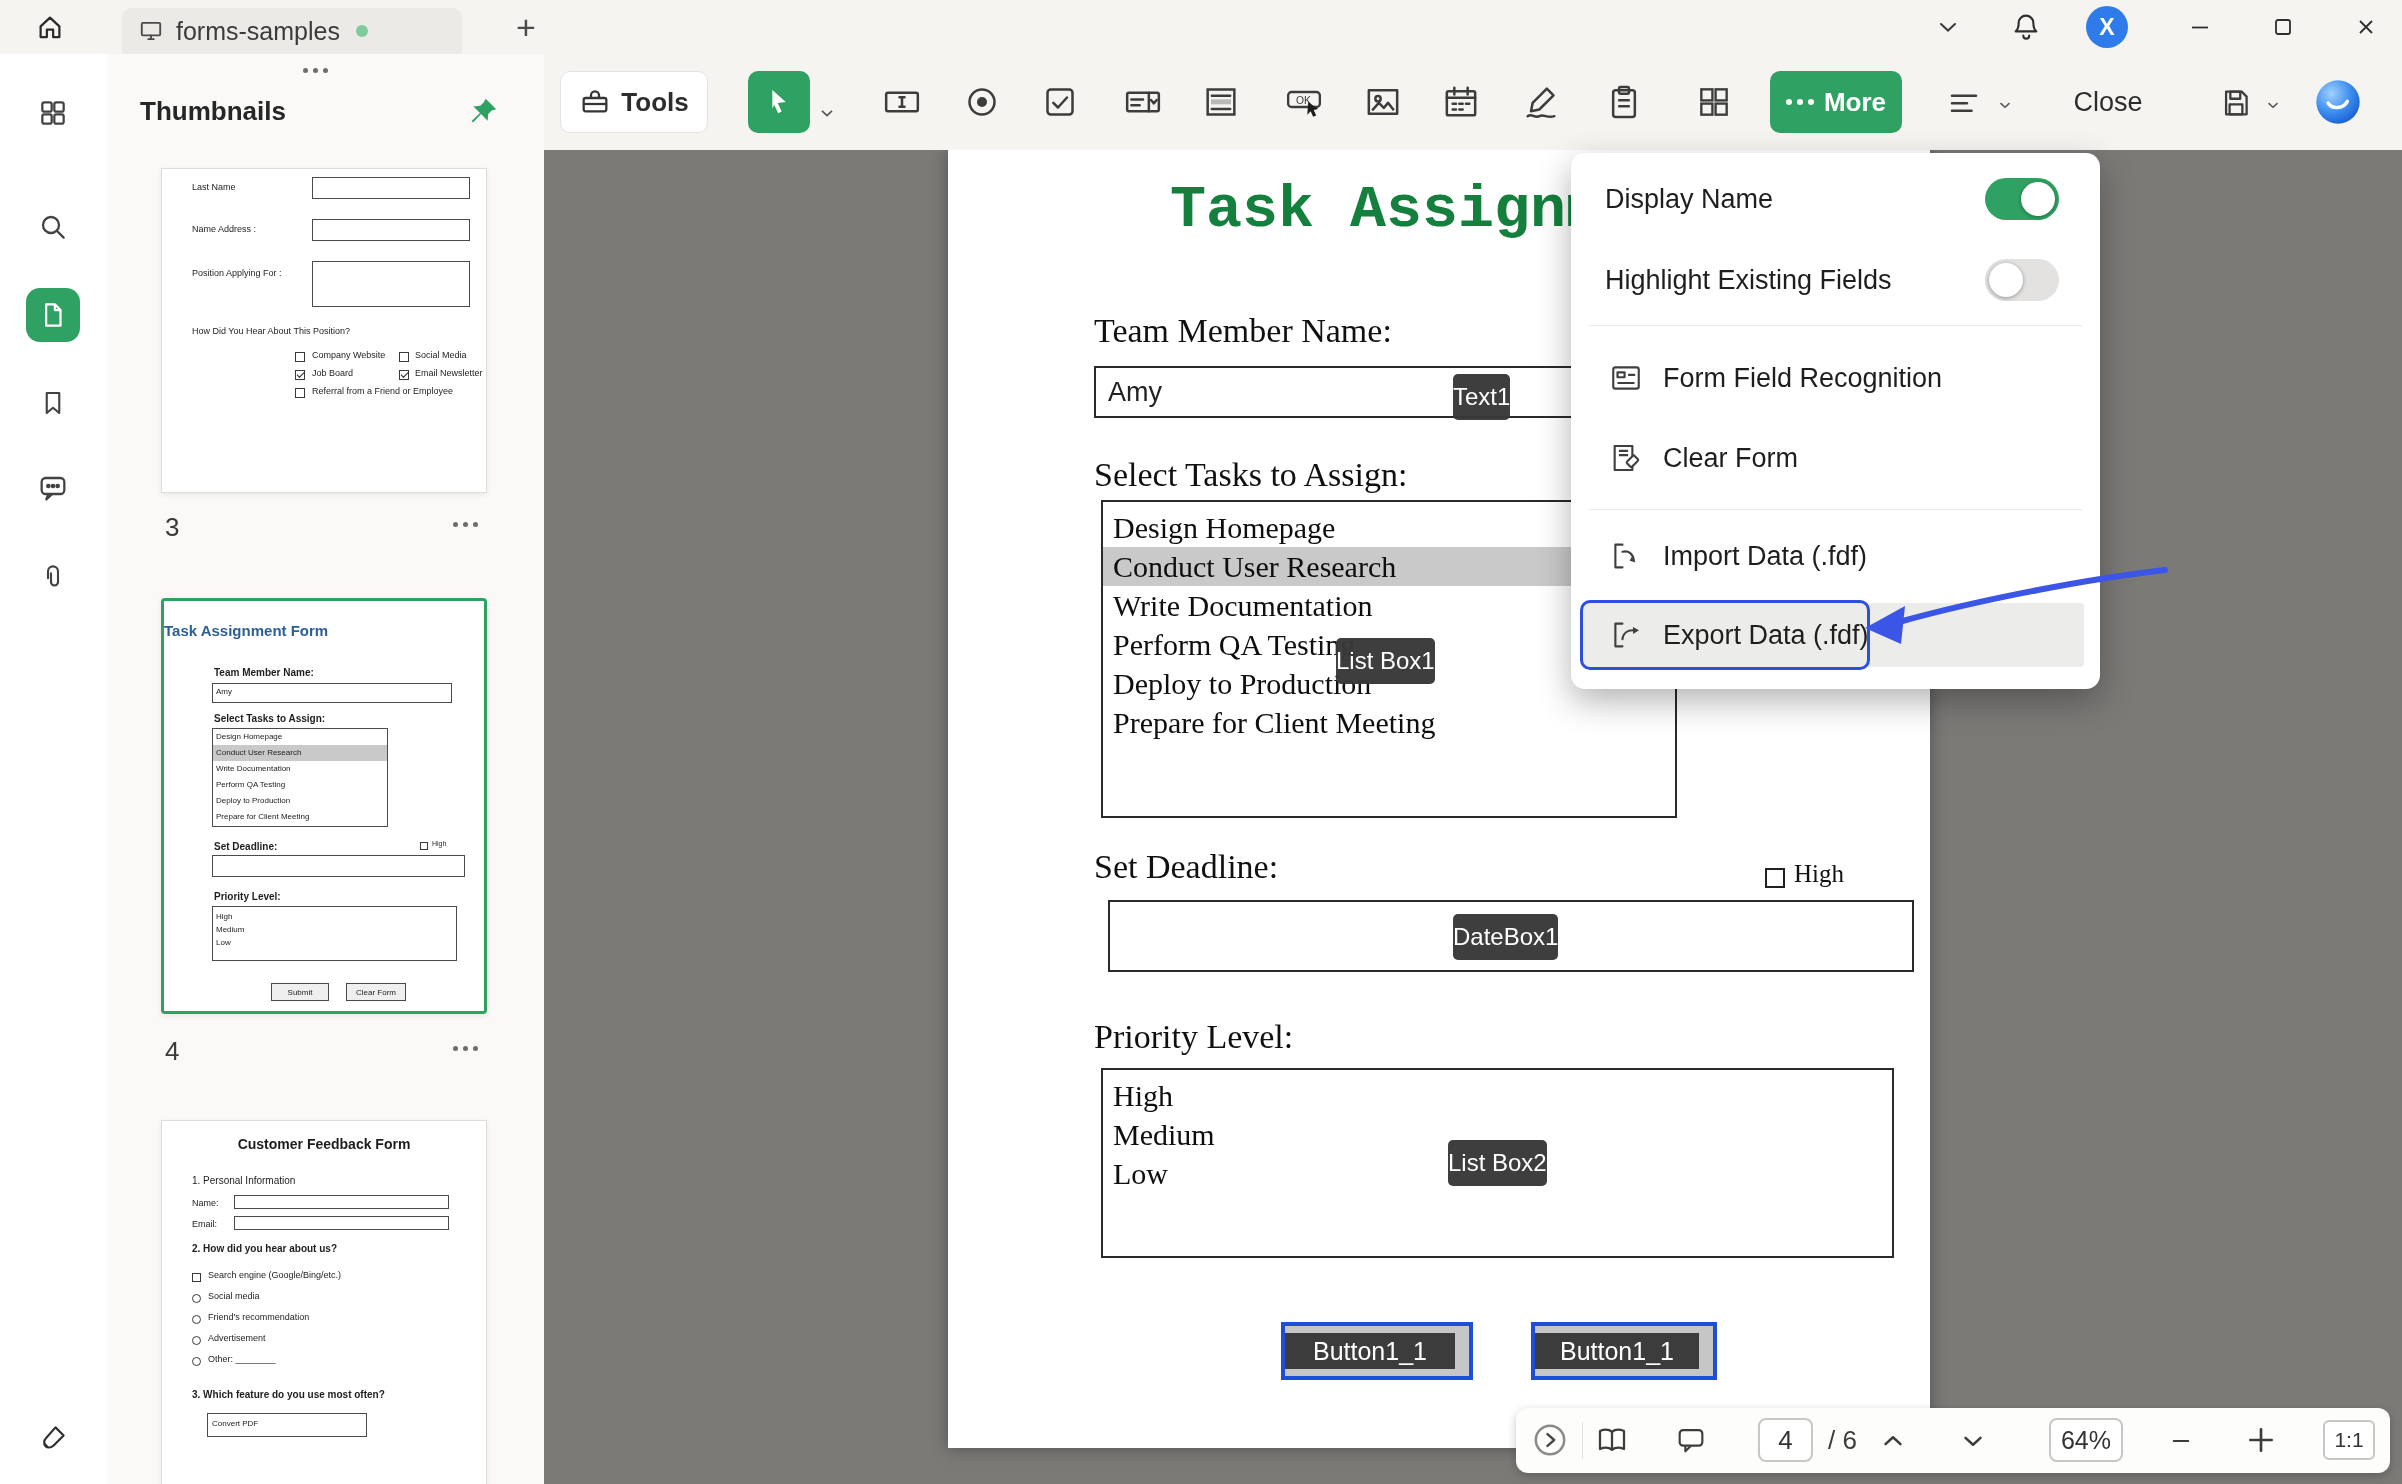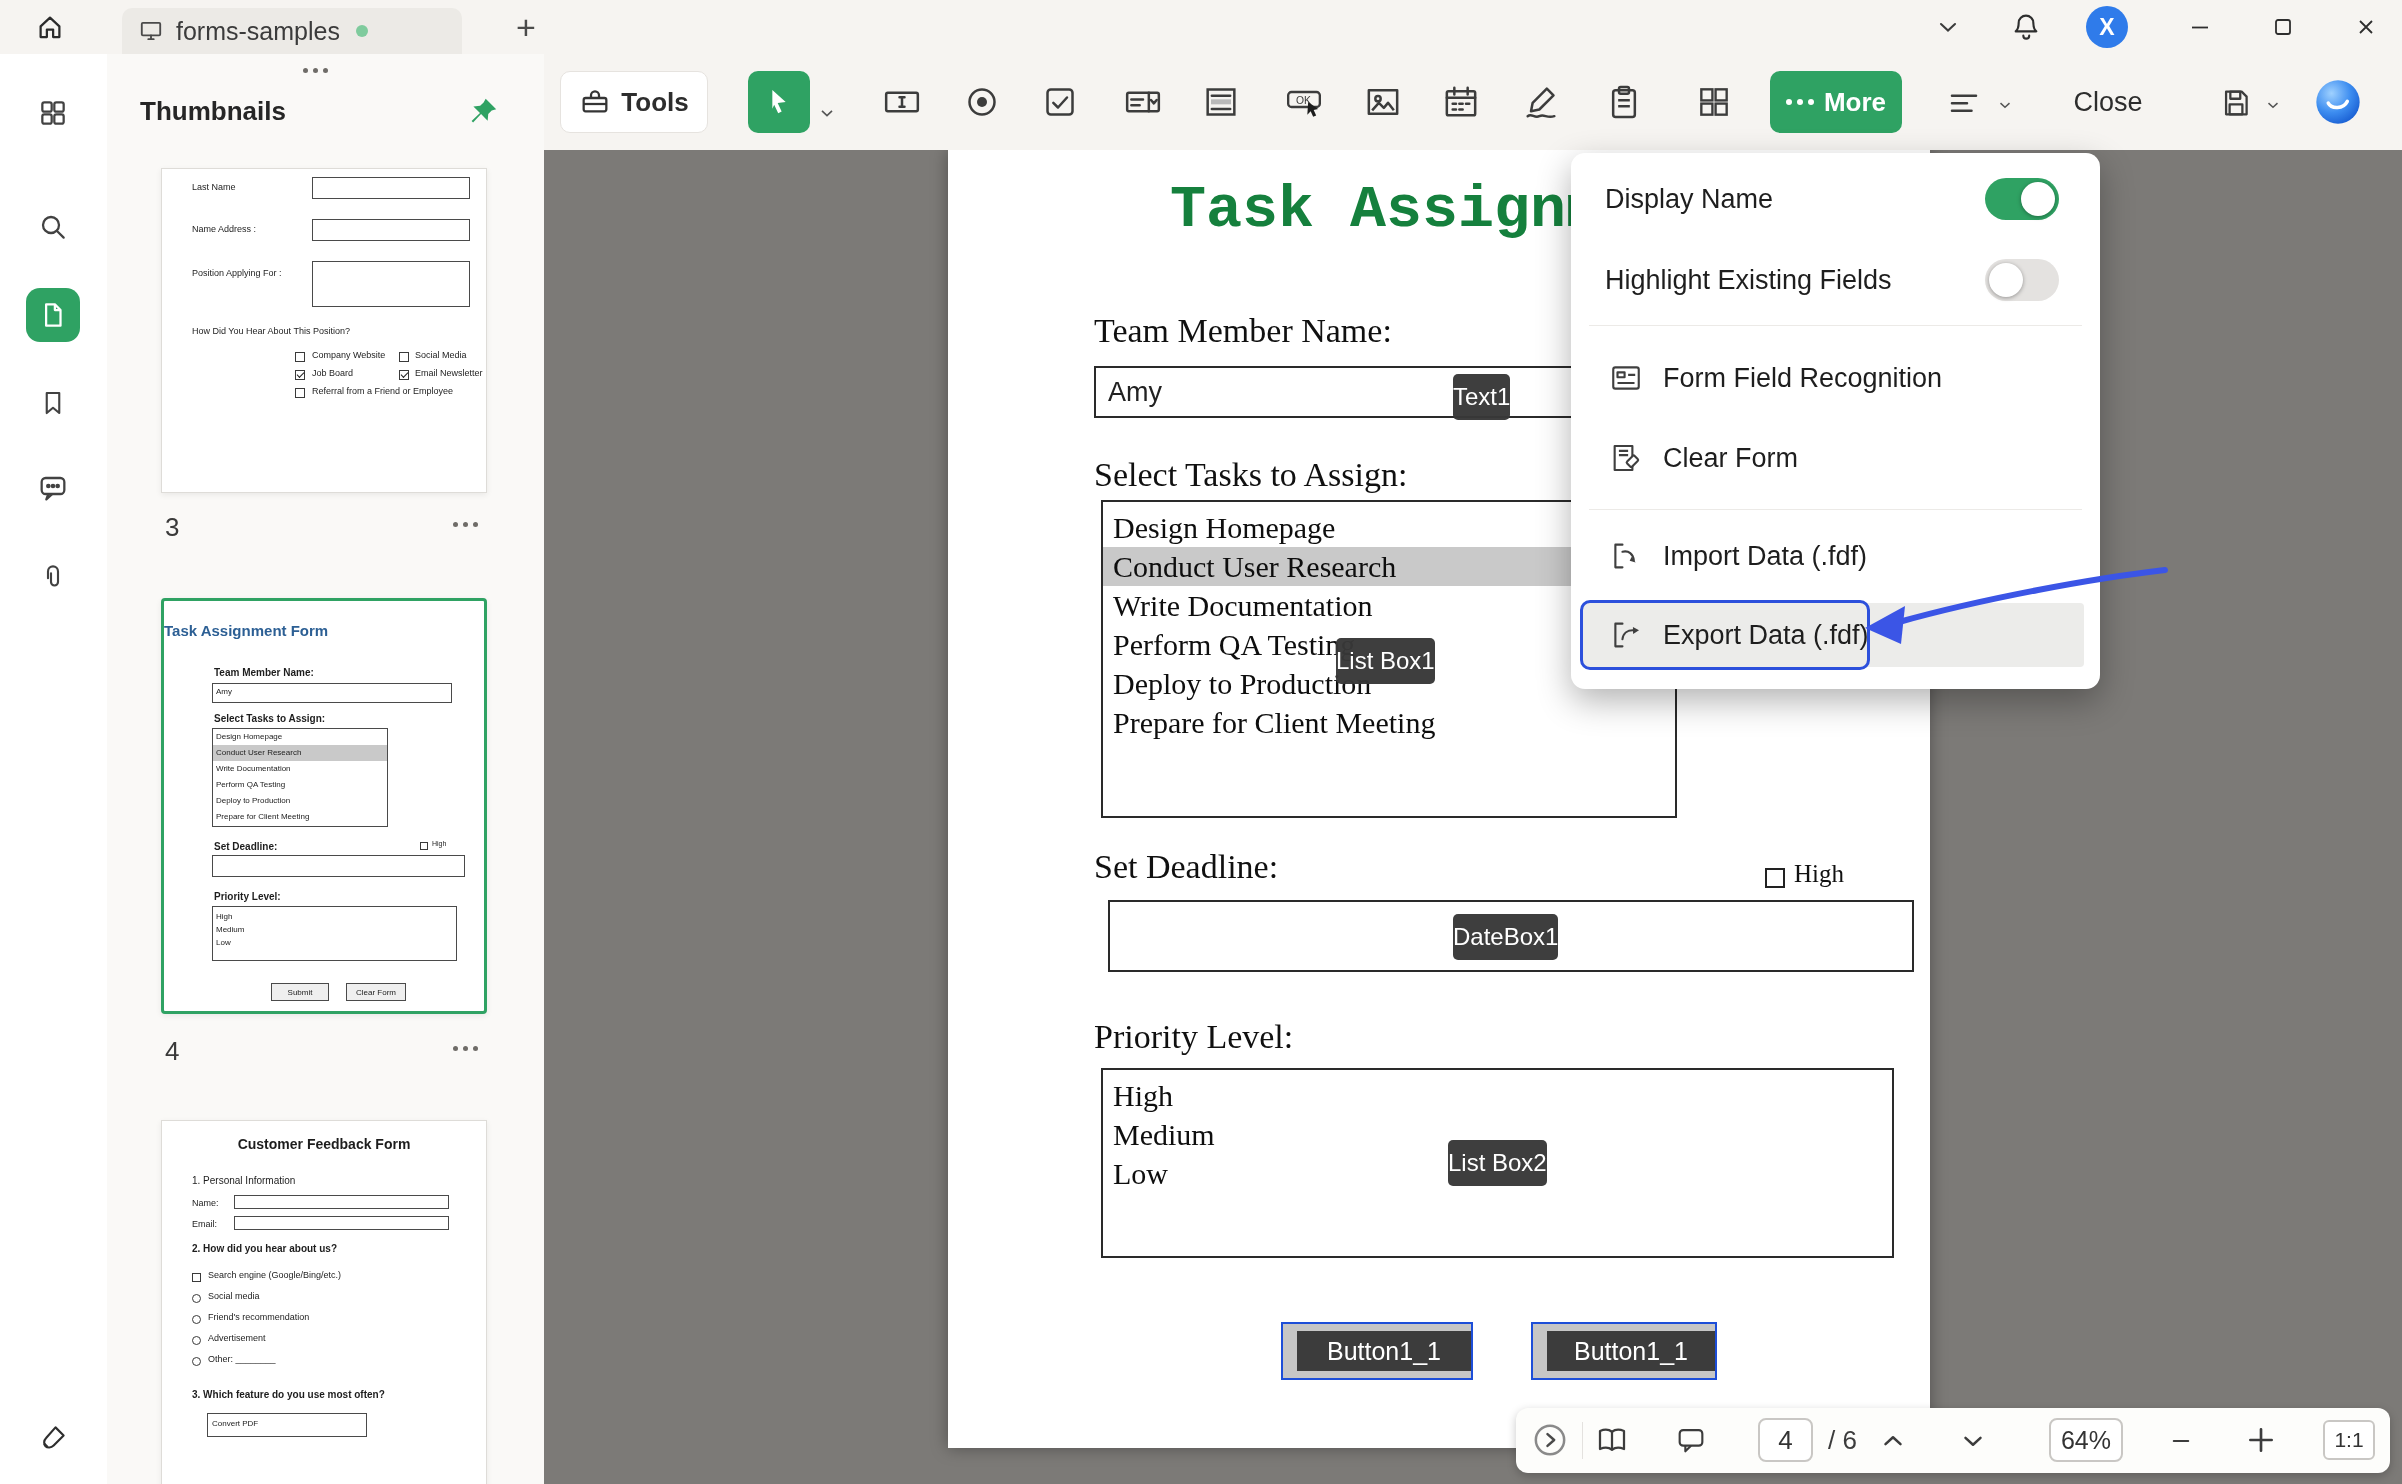--- a/index.html
+++ b/index.html
@@ -38,21 +38,21 @@
   .more-dots i{width:6px;height:6px;border-radius:50%;background:#fff}
   
   .canvas{position:absolute;left:544px;top:150px;right:0;bottom:0;background:#7C7A77;overflow:hidden}
   .page{position:absolute;left:404px;top:0;width:982px;height:1298px;background:#fff;box-shadow:0 0 16px rgba(0,0,0,.35)}
   .doc-title{position:absolute;font-family:Liberation Mono, monospace;font-weight:bold;font-size:60px;color:#15803d;white-space:nowrap}
   .doc-label{position:absolute;font-family:"Liberation Serif",serif;font-size:34px;color:#101010;white-space:nowrap}
   .fieldbox{position:absolute;background:#fff;border:2px solid #2A2A2A;box-sizing:border-box}
   .badge{position:absolute;background:rgba(56,56,56,.97);color:#fff;font-size:24px;padding:9px 0;border-radius:5px;white-space:nowrap;z-index:5}
   .task-row{height:39px;line-height:39px;padding-left:10px;font-family:"Liberation Serif",serif;font-size:30px;color:#0e0e0e;white-space:nowrap}
   .task-row.sel{background:#C9C9C9}
-  .push-btn{position:absolute;background:#C6C6C6;border:2px solid #1d4ed8;display:flex;align-items:center;justify-content:flex-end;box-sizing:border-box}
+  .push-btn{position:absolute;background:#C6C6C6;border:4px solid #1d4ed8;display:flex;align-items:center;justify-content:flex-start;box-sizing:border-box}
   .push-btn .inner{background:rgba(56,56,56,.97);color:#fff;font-size:25px;display:flex;align-items:center;justify-content:center;width:calc(100% - 14px);height:calc(100% - 14px)}
   
   .menu{position:absolute;left:1571px;top:153px;width:529px;height:536px;background:#fff;border-radius:14px;box-shadow:0 12px 34px rgba(0,0,0,.3);z-index:40}
   .menu-label{position:absolute;font-size:27px;color:#1e1e1e;white-space:nowrap}
   .mi-icon{position:absolute;width:34px;height:34px}
   .divider{position:absolute;height:1px;background:#ECEAE7}
   .toggle{position:absolute;width:74px;height:42px;border-radius:21px}
   .toggle .knob{position:absolute;top:4px;width:34px;height:34px;border-radius:50%;background:#fff;box-shadow:0 1px 4px rgba(0,0,0,.35)}
   .toggle.on{background:#2FA263}.toggle.on .knob{right:4px}
   .toggle.off{background:#E4E2E0}.toggle.off .knob{left:4px}

